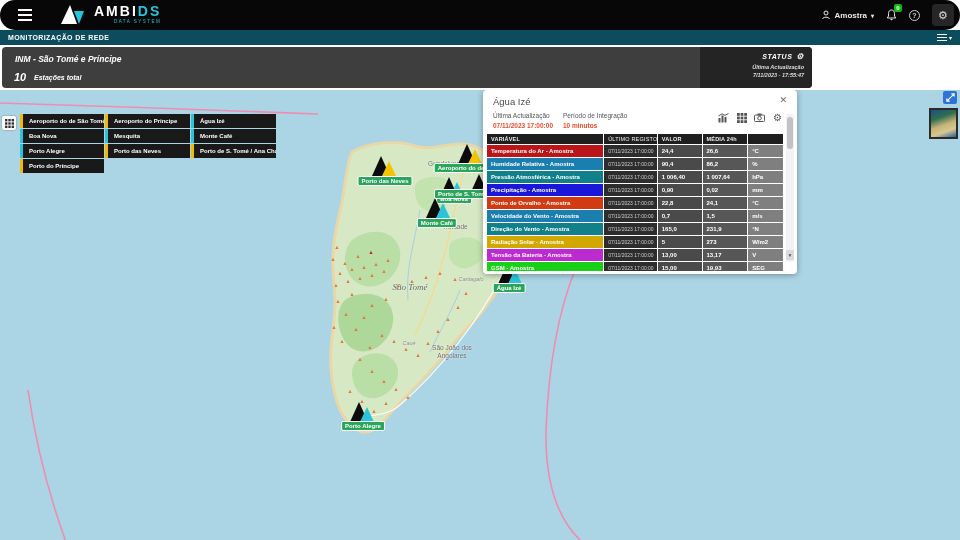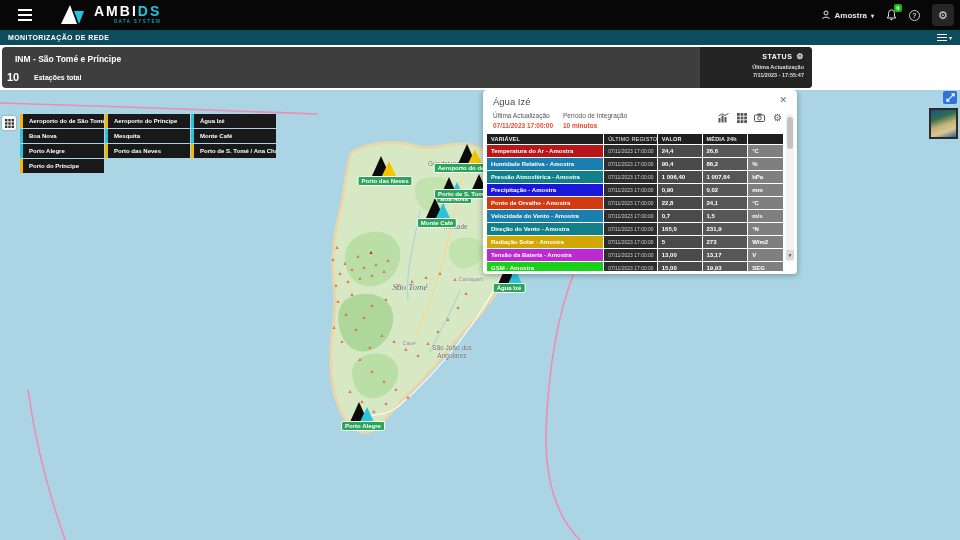--- a/index.html
+++ b/index.html
@@ -1,20 +1,20 @@
 <!DOCTYPE html>
 <html><head>
 <meta charset="utf-8">
 <style>
   * { margin:0; padding:0; box-sizing:border-box; }
   html,body { width:960px; height:540px; overflow:hidden;
     font-family:"Liberation Sans", sans-serif; background:#fff; }
 
   
-  .topbar { position:relative; width:960px; height:30px; background:#070707; color:#fff; }
+  .topbar { position:relative; width:960px; height:30px; background:#070707; color:#fff;border-radius:15px; }
   .hamburger { position:absolute; left:18px; top:9px; width:14px; height:12px; cursor:pointer; }
   .hamburger span { display:block; height:2px; background:#fff; margin-bottom:3px; }
   .brand { position:absolute; left:60px; top:3px; display:flex; align-items:center; }
   .brand-tri { width:26px; height:22px; margin-right:8px; }
   .brand-text { font-size:14px; font-weight:bold; letter-spacing:2px; color:#fff; line-height:14px; }
   .brand-text .suffix { color:#20c6dc; }
   .brand-sub { font-size:4.5px; color:#20c6dc; letter-spacing:1.5px; text-align:right; margin-top:1px; }
   .topbar-right { position:absolute; right:6px; top:0; height:30px; display:flex; align-items:center; gap:12px; }
   .tb-item { display:flex; align-items:center; gap:4px; color:#e8e8e8; font-size:8px; font-weight:bold; cursor:pointer; }
   .bell-wrap { position:relative; }
@@ -26,25 +26,25 @@
     align-items:center; justify-content:center; color:#d8d8d8; font-size:11px; cursor:pointer; }
 
   
   .navbar { position:relative; width:960px; height:15px; background:#0d4c5c; color:#fff; }
   .navbar-title { position:absolute; left:8px; top:4px; font-size:7px; font-weight:bold; letter-spacing:.4px; }
   .navbar-menu { position:absolute; right:8px; top:2px; color:#fff; font-size:9px; cursor:pointer; display:flex; gap:2px; align-items:center; }
   .navbar-menu .lines span{ display:block; width:10px; height:1.5px; background:#fff; margin:1.5px 0; }
   .navbar-menu .caret { font-size:6px; }
 
   
-  .header-strip { position:relative; width:960px; height:45px; background:#fff; }
+  .header-strip { position:relative; width:960px; height:45px; background:#fff;font-style:italic; }
   .header-box { position:absolute; left:2px; top:2px; width:810px; height:41px; background:#3e3e3e;
     border-radius:4px; color:#fff; }
   .hb-title { position:absolute; left:13px; top:7px; font-size:8.5px; font-weight:bold; }
-  .hb-count { position:absolute; left:5px; top:24px; font-size:11px; font-weight:bold; }
+  .hb-count { position:absolute; left:12px; top:24px; font-size:11px; font-weight:bold; }
   .hb-count-label { position:absolute; left:32px; top:27px; font-size:7px; font-weight:bold; }
   .status-box { position:absolute; right:0; top:0; width:112px; height:41px; background:#242424;
     border-radius:0 4px 4px 0; text-align:right; padding:5px 8px; }
   .status-line1 { font-size:7px; font-weight:bold; letter-spacing:.5px; display:flex; justify-content:flex-end; align-items:center; gap:4px; }
   .status-gear { font-size:8px; color:#e8e8e8; cursor:pointer; }
   .status-line2 { font-size:5.5px; color:#dcdcdc; margin-top:3px; font-weight:bold; }
   .status-line3 { font-size:5.5px; color:#dcdcdc; margin-top:2px; font-weight:bold; }
   .logos { position:absolute; right:4px; top:0; width:140px; height:45px; display:flex; align-items:center; gap:10px; }
   .inm-logo { text-align:left; }
   .inm-text { font-family:"Liberation Serif", serif; font-size:16px; font-weight:bold; color:#1d1d1d; line-height:14px; letter-spacing:1px;}

